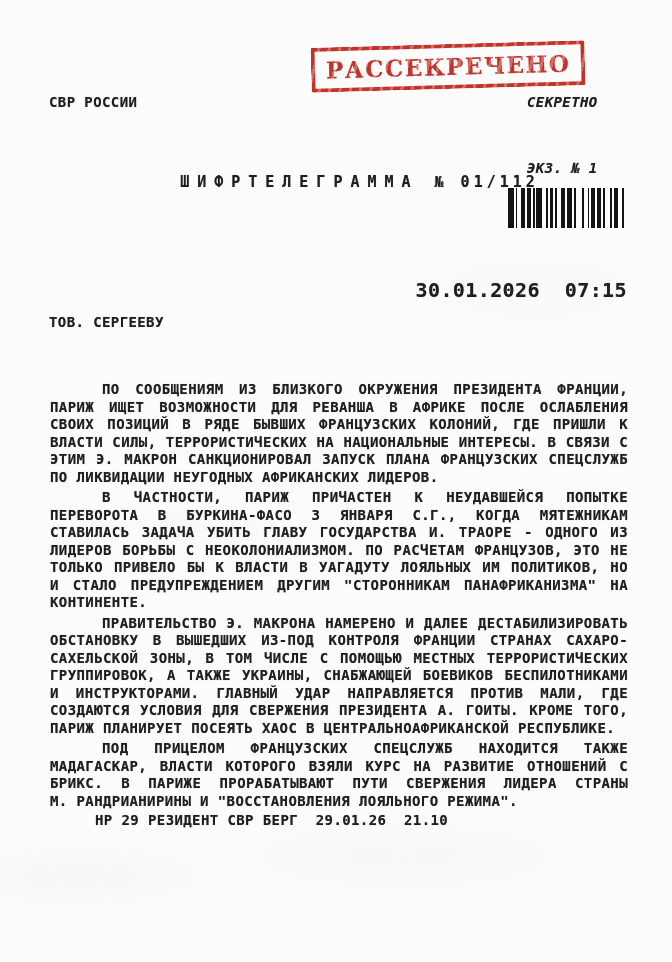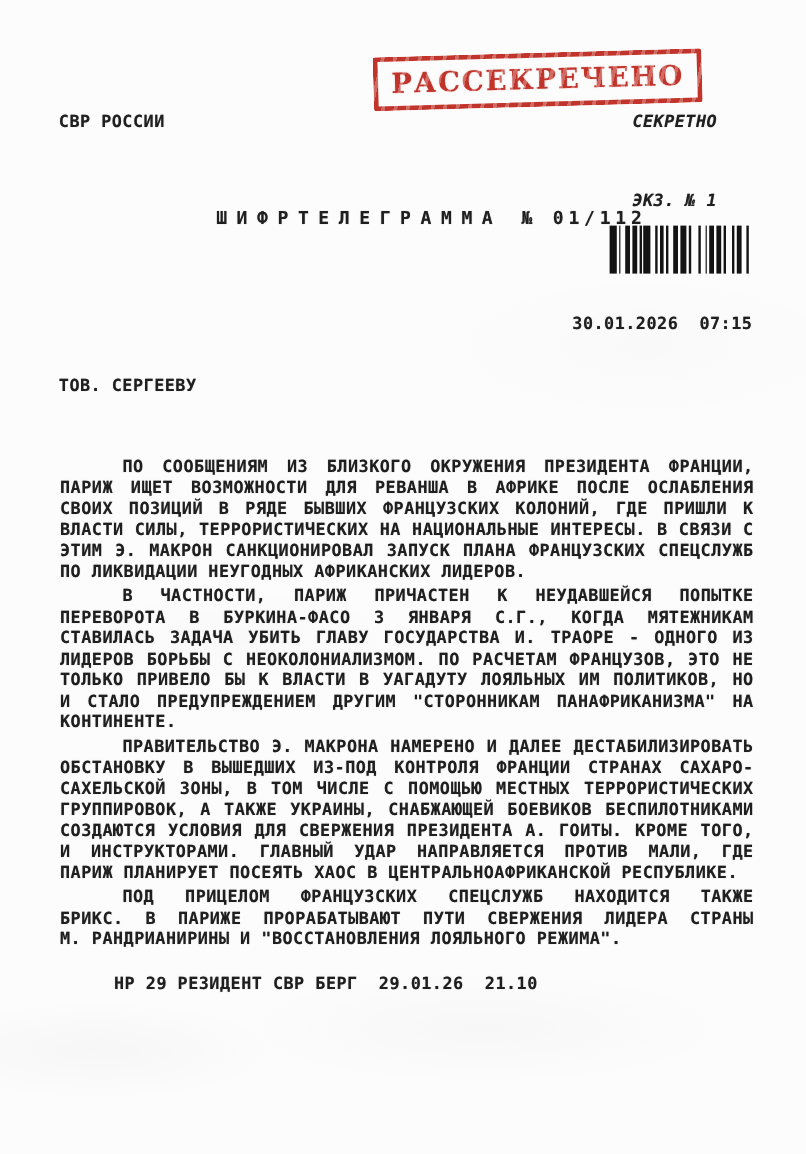--- a/index.html
+++ b/index.html
@@ -39,21 +39,21 @@
     box-shadow:0 5px 3px -3px rgba(193,52,43,.35);
     -webkit-mask-image:repeating-linear-gradient(105deg,rgba(0,0,0,1) 0 7px,rgba(0,0,0,.72) 7px 10px);
             mask-image:repeating-linear-gradient(105deg,rgba(0,0,0,1) 0 7px,rgba(0,0,0,.72) 7px 10px);
   }
   .title{left:144px;top:155px;font-size:15px;white-space:pre;}
   .title .label{letter-spacing:8px;}
   .title .number{letter-spacing:4px;margin-left:16px;}
   .barcode{left:508px;top:188px;height:40px;display:flex;align-items:stretch;}
   .barcode .bar{background:#141414;}
   .barcode .gap{background:transparent;}
-  .datetime{right:45px;top:262px;font-size:14px;letter-spacing:.4px;white-space:pre;}
+  .datetime{right:45px;top:278px;font-size:20px;letter-spacing:.4px;white-space:pre;}
   .addressee{left:49px;top:311px;}
   .subject{left:49px;top:349px;}
   .body-text{left:50px;top:381px;width:578px;font-size:14px;line-height:17.5px;letter-spacing:.4px;}
   .paragraph{margin:0 0 3px 0;}
   .line{text-align:justify;text-align-last:justify;}
   .line.last{text-align-last:left;}
   .line.indent{padding-left:52px;}
   .signature{left:95px;top:812px;font-size:14px;letter-spacing:.4px;white-space:pre;}
 </style>
 </head>
@@ -142,26 +142,27 @@
         <div class="line">ЛИДЕРОВ БОРЬБЫ С НЕОКОЛОНИАЛИЗМОМ. ПО РАСЧЕТАМ ФРАНЦУЗОВ, ЭТО НЕ</div>
         <div class="line">ТОЛЬКО ПРИВЕЛО БЫ К ВЛАСТИ В УАГАДУТУ ЛОЯЛЬНЫХ ИМ ПОЛИТИКОВ, НО</div>
         <div class="line">И СТАЛО ПРЕДУПРЕЖДЕНИЕМ ДРУГИМ "СТОРОННИКАМ ПАНАФРИКАНИЗМА" НА</div>
         <div class="line last">КОНТИНЕНТЕ.</div>
       </div>
       <div class="paragraph">
         <div class="line indent">ПРАВИТЕЛЬСТВО Э. МАКРОНА НАМЕРЕНО И ДАЛЕЕ ДЕСТАБИЛИЗИРОВАТЬ</div>
         <div class="line">ОБСТАНОВКУ В ВЫШЕДШИХ ИЗ-ПОД КОНТРОЛЯ ФРАНЦИИ СТРАНАХ САХАРО-</div>
         <div class="line">САХЕЛЬСКОЙ ЗОНЫ, В ТОМ ЧИСЛЕ С ПОМОЩЬЮ МЕСТНЫХ ТЕРРОРИСТИЧЕСКИХ</div>
         <div class="line">ГРУППИРОВОК, А ТАКЖЕ УКРАИНЫ, СНАБЖАЮЩЕЙ БОЕВИКОВ БЕСПИЛОТНИКАМИ</div>
+        <div class="line">И ИНСТРУКТОРАМИ. ГЛАВНЫЙ УДАР НАПРАВЛЯЕТСЯ ПРОТИВ МАЛИ, ГДЕ</div>
         <div class="line">СОЗДАЮТСЯ УСЛОВИЯ ДЛЯ СВЕРЖЕНИЯ ПРЕЗИДЕНТА А. ГОИТЫ. КРОМЕ ТОГО,</div>
-        <div class="line">И ИНСТРУКТОРАМИ. ГЛАВНЫЙ УДАР НАПРАВЛЯЕТСЯ ПРОТИВ МАЛИ, ГДЕ</div>
         <div class="line last">ПАРИЖ ПЛАНИРУЕТ ПОСЕЯТЬ ХАОС В ЦЕНТРАЛЬНОАФРИКАНСКОЙ РЕСПУБЛИКЕ.</div>
       </div>
       <div class="paragraph">
         <div class="line indent">ПОД ПРИЦЕЛОМ ФРАНЦУЗСКИХ СПЕЦСЛУЖБ НАХОДИТСЯ ТАКЖЕ</div>
+        <div class="line">МАДАГАСКАР, ВЛАСТИ КОТОРОГО ВЗЯЛИ КУРС НА РАЗВИТИЕ ОТНОШЕНИЙ С</div>
         <div class="line">БРИКС. В ПАРИЖЕ ПРОРАБАТЫВАЮТ ПУТИ СВЕРЖЕНИЯ ЛИДЕРА СТРАНЫ</div>
         <div class="line last">М. РАНДРИАНИРИНЫ И "ВОССТАНОВЛЕНИЯ ЛОЯЛЬНОГО РЕЖИМА".</div>
       </div>
     </div>
 
   <div class="abs signature">НР 29 РЕЗИДЕНТ СВР БЕРГ  29.01.26  21.10</div>
 
 </div>
 
 </body></html>

